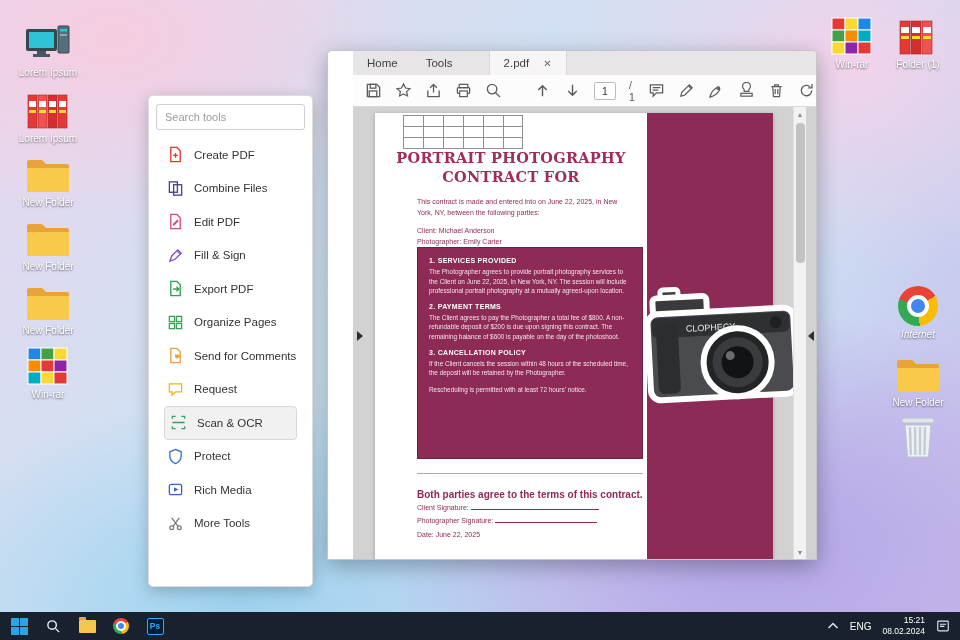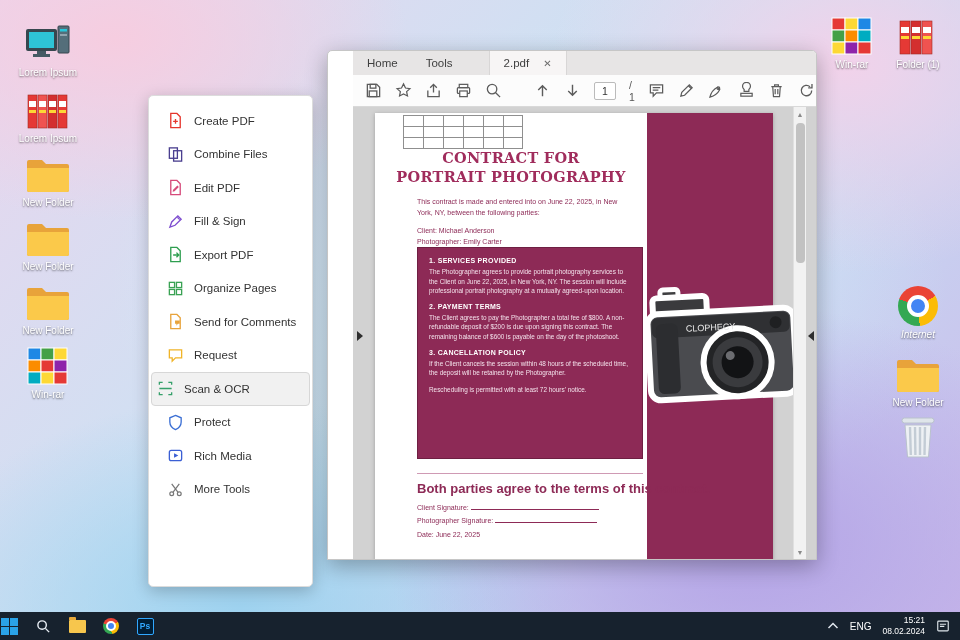--- a/index.html
+++ b/index.html
@@ -22,21 +22,21 @@
   .chrome-ball::after { content:""; position:absolute; left:50%; top:50%; width:14px; height:14px;
     transform:translate(-50%,-50%); border-radius:50%; background:#4285f4; border:4px solid #fff; }
   
   .tools-panel { position:absolute; left:148px; top:95px; width:165px; height:492px; background:#fff;
     border:1px solid #dcdcdc; border-radius:5px; box-shadow:0 4px 16px rgba(0,0,0,.22); z-index:30; padding-top:8px; }
   .tools-search { display:block; width:149px; margin:0 auto 8px; height:26px; border:1px solid #cfcfcf;
     border-radius:3px; padding:0 8px; font-size:11px; color:#444; outline:none; }
   .tools-search::placeholder { color:#9b9b9b; }
   .titem { display:flex; align-items:center; height:33.5px; padding:0 10px; position:relative; cursor:pointer; font-size:11.5px; color:#333;margin-left:8px; }
   .titem svg { width:17px; height:17px; margin-right:10px; flex:none; }
-  .titem.selected { background:#f1f1f1; border:1px solid #d7d7d7; border-radius:4px; margin:0 2px; padding:0 5px; }
+  .titem.selected { background:#f1f1f1; border:1px solid #d7d7d7; border-radius:4px; margin:0 15px; padding:0 5px; }
   .badge { position:absolute; top:-4px; right:6px; background:#14a79d; color:#fff; font-size:7px;
     font-weight:bold; letter-spacing:.4px; padding:1.5px 5px; border-radius:2px; }
   
   .appwin { position:absolute; left:327px; top:50px; width:490px; height:510px; background:#fff;
     border-radius:5px 5px 0 0; box-shadow:0 6px 22px rgba(0,0,0,.3); z-index:20; display:flex; flex-direction:column; overflow:hidden; border:1px solid #c6c6c6;padding-left:25px; }
   .tabstrip { height:24px; background:#e7e5e5; display:flex; align-items:stretch; flex:none; }
   .tab { display:flex; align-items:center; padding:0 14px; font-size:11.5px; color:#3f3f3f; cursor:pointer; }
   .tab.doc { margin-left:22px; background:#f7f5f5; border-left:1px solid #d8d6d6; border-right:1px solid #d8d6d6; gap:14px; }
   .tab .close { color:#6b6b6b; font-size:10px; }
   .toolbar { height:32px; background:#fcfcfc; border-bottom:1px solid #d9d9d9; display:flex; align-items:center; padding:0 12px; gap:13px; flex:none; }
@@ -63,28 +63,28 @@
       repeating-linear-gradient(to bottom, transparent 0 10px, #8f8f8f 10px 11px); }
   .doc-title { position:absolute; left:0; top:36px; width:272px; text-align:center; font-family:"DejaVu Serif", serif;
     font-weight:bold; font-size:14.5px; line-height:1.3; color:#a02c5c; letter-spacing:.3px; }
   .doc-intro { position:absolute; left:42px; top:84px; width:204px; font-size:7px; line-height:1.5; color:#8d2a56; }
   .doc-parties { position:absolute; left:42px; top:112px; font-size:7px; line-height:1.6; color:#8d2a56; }
   .doc-box { position:absolute; left:42px; top:134px; width:226px; height:212px; background:#8d2a56;
     border:1px solid #6e1f42; padding:9px 11px; color:#fff; }
   .doc-box h4 { font-size:7px; letter-spacing:.3px; margin-bottom:3px; font-weight:bold; }
   .doc-box p { font-size:6.4px; line-height:1.5; color:#f4e2ec; margin-bottom:7px; }
   .doc-sep { position:absolute; left:42px; top:360px; width:226px; border-top:1px solid #cf9ab4; }
-  .doc-agree { position:absolute; left:42px; top:368px; font-size:13px; color:#8d2a56; font-weight:bold; }
+  .doc-agree { position:absolute; left:42px; top:376px; font-size:10px; color:#8d2a56; font-weight:bold; }
   .doc-sign { position:absolute; left:42px; top:388px; font-size:7px; line-height:1.9; color:#8d2a56; }
   .sline { display:inline-block; border-bottom:1px solid #8d2a56; height:6px; }
   .camera { position:absolute; left:262px; top:158px; width:170px; height:150px; }
   
   .taskbar { position:absolute; left:0; bottom:0; width:960px; height:28px; background:#17222e; z-index:50;
     display:flex; align-items:center; color:#fff; }
-  .tb-left { display:flex; align-items:center; gap:16px; }
+  .tb-left { display:flex; align-items:center; gap:16px; padding-left:10px; }
   .tb-item { width:18px; height:18px; display:flex; align-items:center; justify-content:center; cursor:pointer; }
   .winlogo { display:grid; grid-template-columns:8px 8px; grid-template-rows:8px 8px; gap:1px; }
   .winlogo div { background:#2aa3e8; }
   .ps-tile { width:17px; height:17px; background:#001e36; border:1px solid #31a8ff; border-radius:2px;
     color:#31a8ff; font-size:8.5px; font-weight:bold; display:flex; align-items:center; justify-content:center; }
   .folder-mini { width:17px; height:13px; background:#f7c64d; border-radius:1px; position:relative; }
   .folder-mini::before { content:""; position:absolute; top:-3px; left:0; width:7px; height:3px; background:#e8a83a; border-radius:1px 1px 0 0; }
   .chrome-mini { width:16px; height:16px; border-radius:50%;
     background: conic-gradient(from -70deg, #ea4335 0deg 130deg, #fbbc05 130deg 245deg, #34a853 245deg 360deg); position:relative; }
   .chrome-mini::after { content:""; position:absolute; left:50%; top:50%; width:6px; height:6px; transform:translate(-50%,-50%);
@@ -357,22 +357,22 @@
     </span>
   </div>
 
   <div class="winbody">
     <div class="viewer">
       <div class="page">
         <div class="band"></div>
         <div class="grid-table"></div>
 
         <div class="doc-title">
+          <div>PORTRAIT PHOTOGRAPHY</div>
           <div>CONTRACT FOR</div>
-          <div>PORTRAIT PHOTOGRAPHY</div>
         </div>
 
         <div class="doc-intro">This contract is made and entered into on June 22, 2025, in New York, NY, between the following parties:</div>
 
         <div class="doc-parties">
           <div>Client: Michael Anderson</div>
           <div>Photographer: Emily Carter</div>
         </div>
 
         <div class="doc-box">
@@ -425,20 +425,21 @@
 
     <div class="edgestrip">
       <div class="panel-arrow" style="left:0; top:218px;">
           <span class="tri-l"></span>
         </div>
     </div>
   </div>
 </div>
 
 <div class="tools-panel">
+  <input class="tools-search" placeholder="Search tools" style="">
 
   <div class="titem">
     <svg viewBox="0 0 18 18" fill="none" stroke="#e5352b" stroke-width="1.4">
         <path d="M4 1.5h6.5l3.5 3.5v11.5H4z"></path>
         <path d="M9 7.5v5M6.5 10h5"></path>
       </svg>
     <span>Create PDF</span>
   </div>
   <div class="titem">
     <svg viewBox="0 0 18 18" fill="none" stroke="#4a3f8f" stroke-width="1.4">

